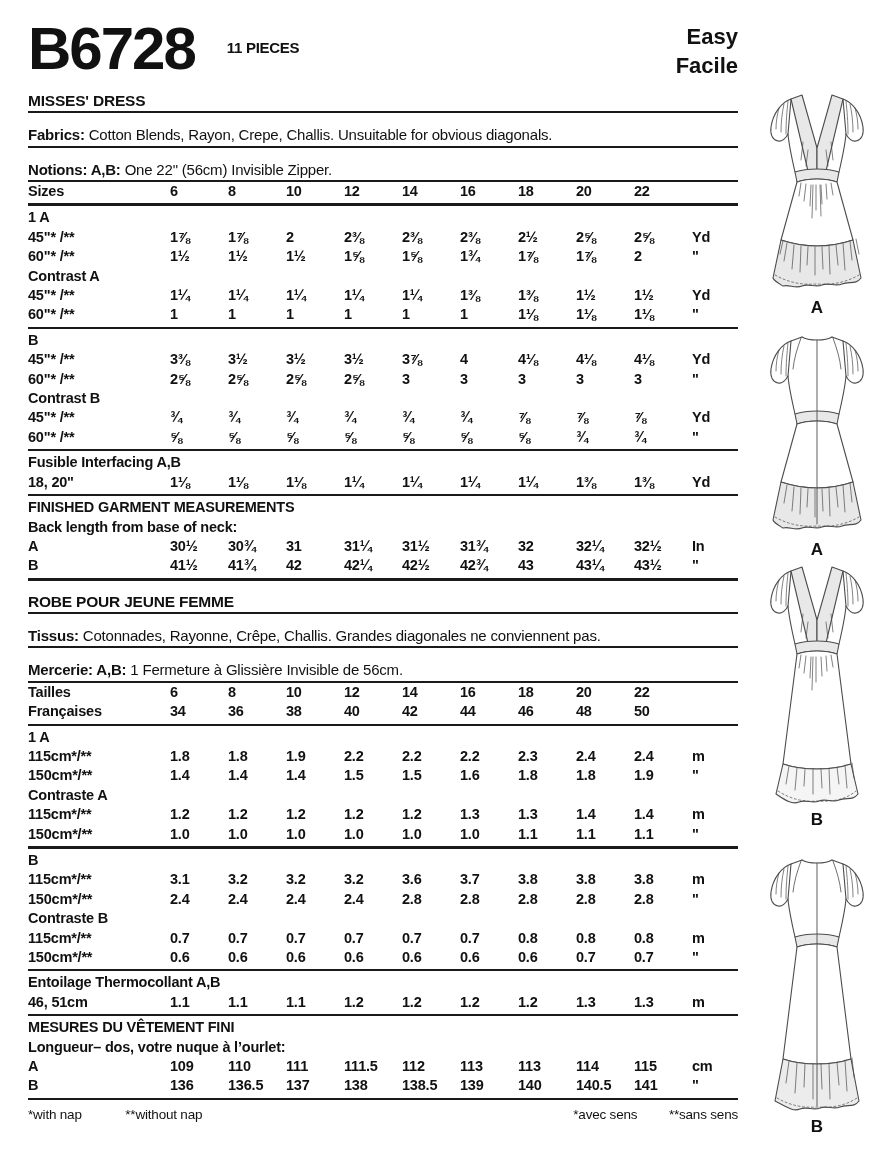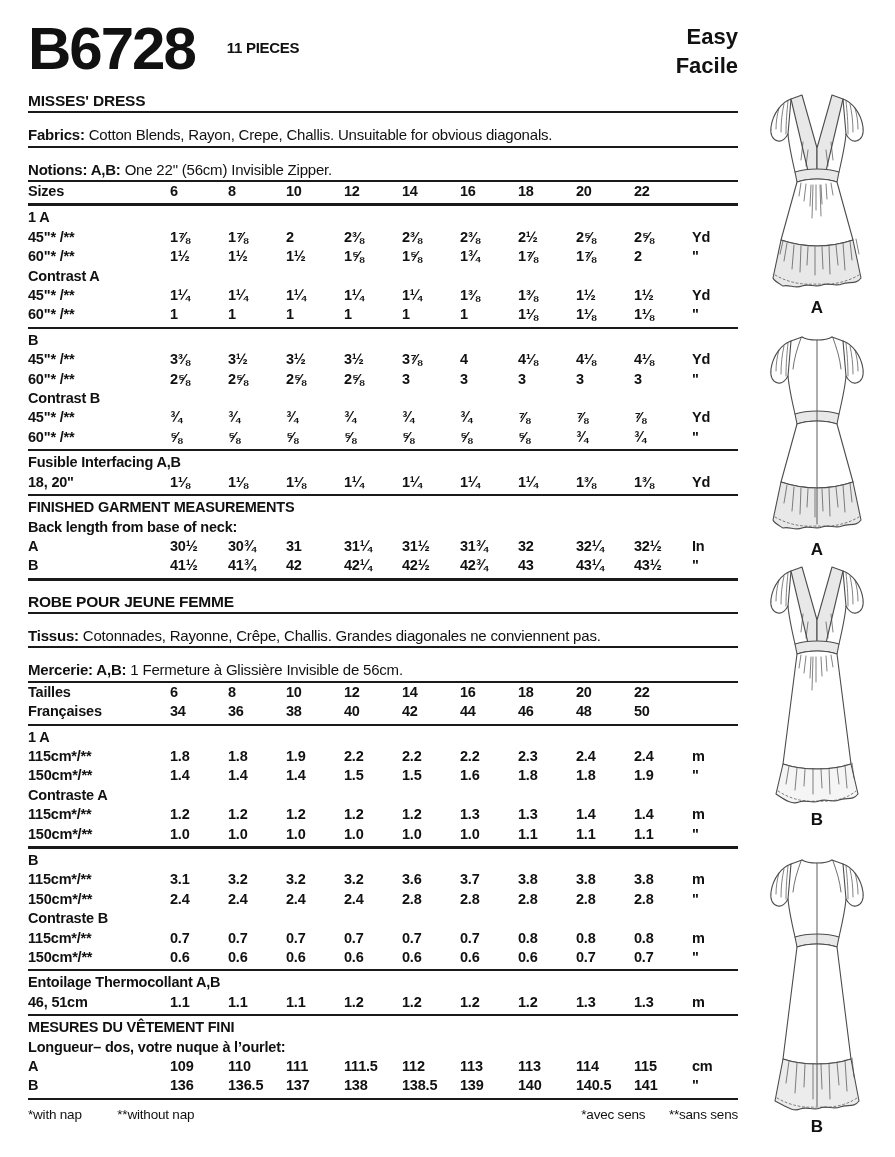--- a/index.html
+++ b/index.html
@@ -19,23 +19,23 @@
   
   .tbl{--rh:19.4px;}
   .thead{font-weight:bold;font-size:14.5px;line-height:var(--rh);letter-spacing:-0.2px;white-space:pre;}
   .trow{display:grid;grid-template-columns:142px repeat(9,58px) 1fr;
         font-weight:bold;font-size:14.5px;line-height:var(--rh);letter-spacing:-0.2px;}
   .trow .tlabel{white-space:pre;}
   .trule{border-top:2.2px solid #1a1a1a;margin:2px 0;}
   .trule.heavy{border-top-width:3.2px;}
   
   .footnotes{display:flex;justify-content:space-between;font-size:13.5px;margin-top:7px;letter-spacing:-0.2px;}
-  .footnotes .grp span{margin-right:32px;}
+  .footnotes .grp span{margin-right:40px;}
   .footnotes .grp span:last-child{margin-right:0;}
-  .footnotes .grp.right span{margin-left:20px;margin-right:0;}
+  .footnotes .grp.right span{margin-left:28px;margin-right:0;}
   
   .fig{position:absolute;width:152px;text-align:center;}
   .fig svg{display:block;}
   .fig-label{font-size:17px;font-weight:bold;margin-top:2px;}
   .fig-a-front{left:741px;top:84px;}
   .fig-a-back{left:741px;top:326px;}
   .fig-b-front{left:741px;top:556px;}
   .fig-b-back{left:741px;top:849px;}
 </style>
 </head>

